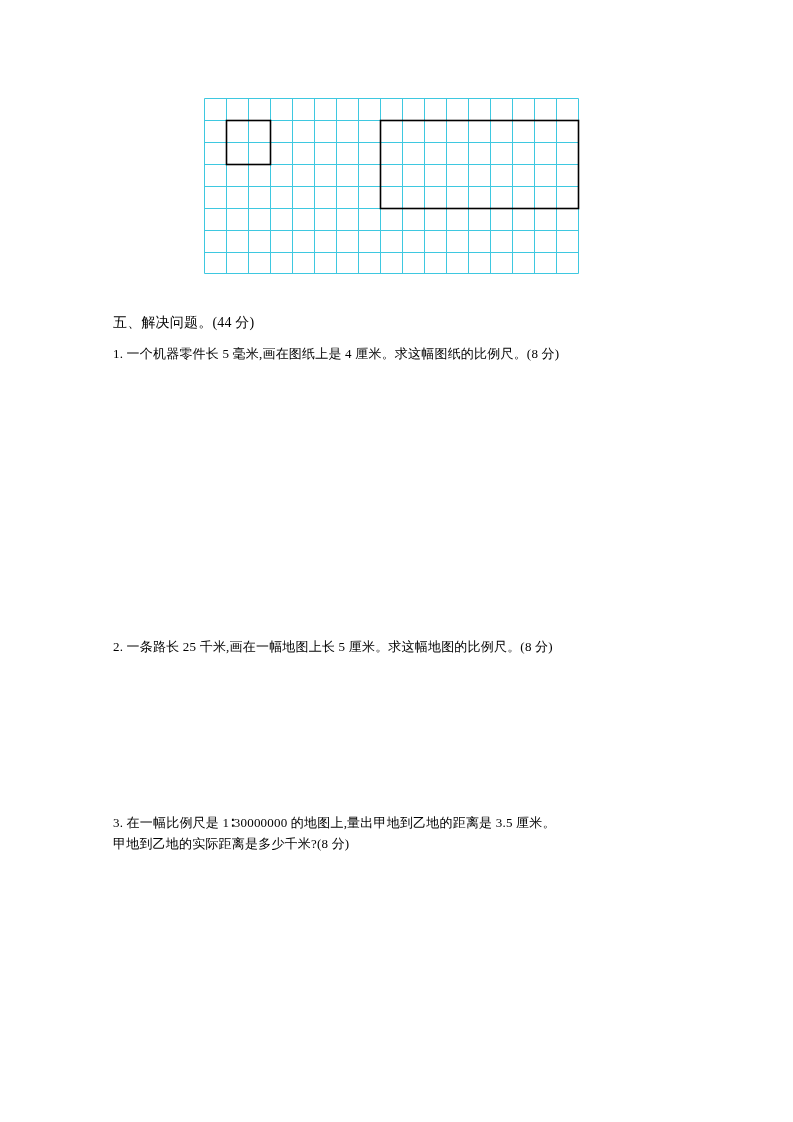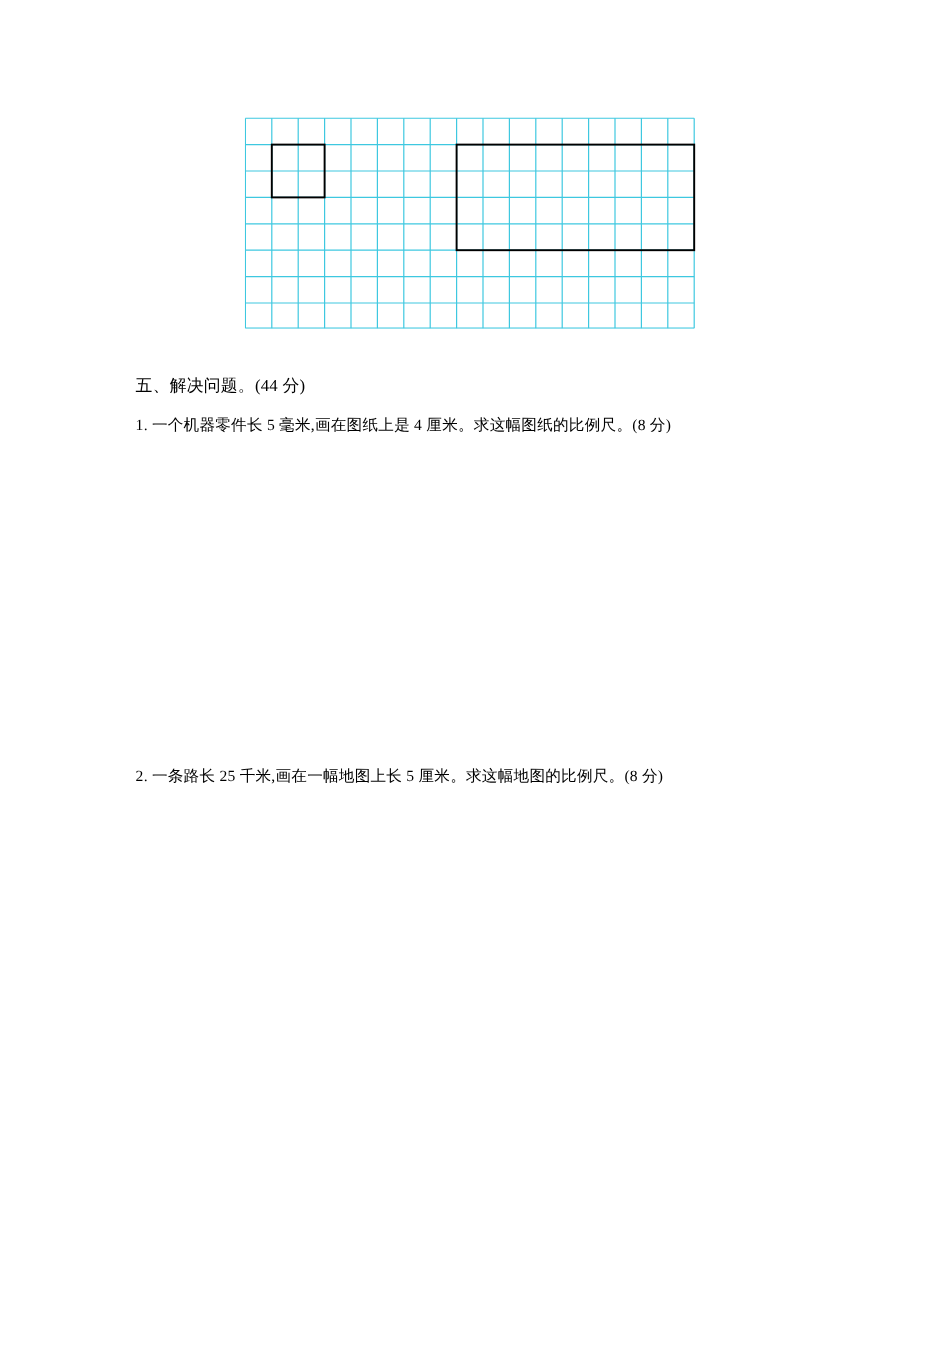--- a/index.html
+++ b/index.html
@@ -100,14 +100,16 @@
       <rect x="176.5" y="22.5" width="198" height="88" fill="none" stroke="#000000" stroke-width="1.6"></rect>
     </svg>
   </div>
 
   <div class="txt section-head">五、解决问题。(44 分)</div>
 
   <div class="txt q1">1. 一个机器零件长 5 毫米,画在图纸上是 4 厘米。求这幅图纸的比例尺。(8 分)</div>
 
   <div class="txt q2">2. 一条路长 25 千米,画在一幅地图上长 5 厘米。求这幅地图的比例尺。(8 分)</div>
 
+  <div class="txt q3">3. 在一幅比例尺是 1∶30000000 的地图上,量出甲地到乙地的距离是 3.5 厘米。
+甲地到乙地的实际距离是多少千米?(8 分)</div>
 
 </div>
 
 </body></html>

